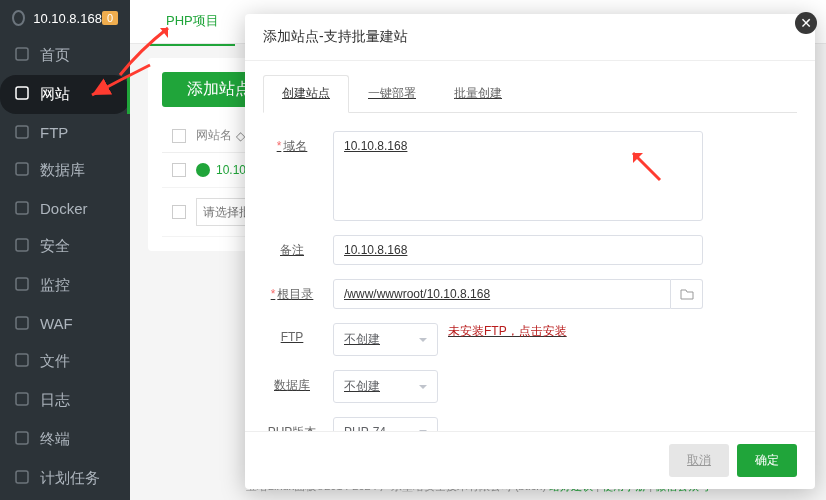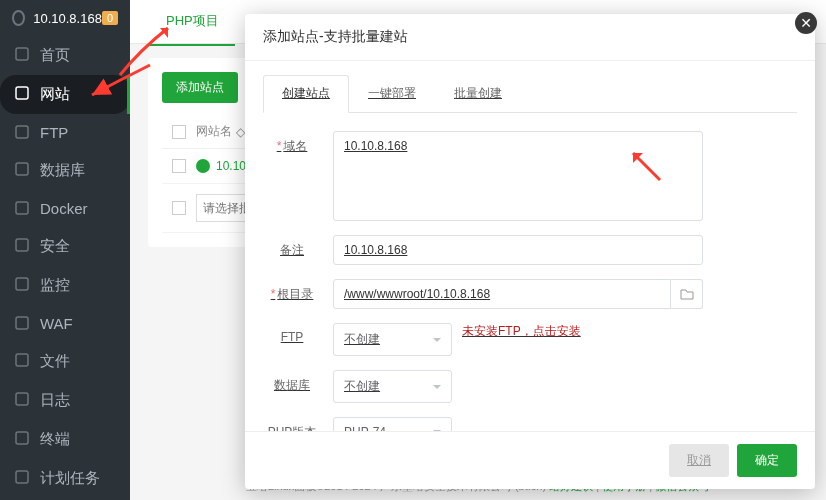--- a/index.html
+++ b/index.html
@@ -16,21 +16,21 @@
 .sidebar-item .icon { width: 16px; height: 16px; margin-right: 10px; opacity: 0.5; }
 .sidebar-item.active .icon { opacity: 1; }
 
 
 .main { position: absolute; left: 130px; top: 0; right: 0; height: 500px; background: #f5f5f5; }
 .tabs { background: #fff; border-bottom: 1px solid #e8e8e8; padding: 0 20px; display: flex; height: 44px; align-items: center; }
 .tab { padding: 14px 16px; font-size: 13px; color: #666; cursor: pointer; }
 .tab.active { color: #20a53a; border-bottom: 2px solid #20a53a; }
 .toolbar { background: #fff; margin: 14px 18px; padding: 14px; border-radius: 4px; }
 .toolbar-row { display: flex; align-items: center; gap: 10px; margin-bottom: 12px; }
-.btn-add { background: #20a53a; color: #fff; border: none; padding: 7px 14px; border-radius: 3px; font-size: 12px; cursor: pointer; }
+.btn-add { background: #20a53a; color: #fff; border: none; padding: 7px 25px; border-radius: 3px; font-size: 16px; cursor: pointer; }
 .btn-sec { background: #fff; border: 1px solid #ddd; padding: 6px 12px; border-radius: 3px; font-size: 12px; color: #666; cursor: pointer; }
 .table-head { display: flex; align-items: center; padding: 8px 0; border-bottom: 1px solid #eee; color: #888; font-size: 12px; }
 .table-row { display: flex; align-items: center; padding: 10px 0; border-bottom: 1px solid #f3f3f3; }
 .chk { width: 14px; height: 14px; border: 1px solid #ccc; margin: 0 10px; }
 .shield { width: 14px; height: 14px; border-radius: 50%; background: #20a53a; margin-right: 6px; display: inline-block; }
 .bulk-input { border: 1px solid #ddd; padding: 6px; font-size: 12px; color: #bbb; width: 150px; }
 .footer { position: absolute; bottom: 0; left: 0; right: 0; text-align: center; font-size: 11px; color: #999; padding: 6px; }
 .footer a { color: #20a53a; text-decoration: none; }
 
 
@@ -43,21 +43,21 @@
 .modal-header { padding: 14px 18px; border-bottom: 1px solid #eee; font-size: 14px; color: #333; }
 .modal-body { padding: 14px 18px 0; flex: 1; overflow: auto; text-decoration: underline; }
 .modal-tabs { display: flex; border-bottom: 1px solid #e4e4e4; margin-bottom: 18px; }
 .modal-tab { padding: 9px 18px; font-size: 12px; color: #666; border: 1px solid transparent; cursor: pointer; }
 .modal-tab.active { color: #333; border: 1px solid #e4e4e4; border-bottom-color: #fff; margin-bottom: -1px; background: #fff; border-radius: 3px 3px 0 0; }
 .form-row { display: flex; align-items: flex-start; margin-bottom: 14px; }
 .form-label { width: 70px; text-align: center; padding-right: 12px; font-size: 12px; color: #666; padding-top: 7px; }
 .req { color: #f56c6c; margin-right: 2px; }
 .form-input, .form-textarea, .form-select { border: 1px solid #dcdfe6; border-radius: 3px; padding: 7px 10px; font-size: 12px; color: #333; width: 370px; font-family: inherit; }
 .form-textarea { height: 90px; resize: none; }
-.form-select { width: 119px; background: #fff; position: relative; display: flex; align-items: center; justify-content: space-between; color: #606266; }
+.form-select { width: 105px; background: #fff; position: relative; display: flex; align-items: center; justify-content: space-between; color: #606266; }
 .caret { border: 4px solid transparent; border-top-color: #c0c4cc; margin-top: 4px; }
 .link-red { color: #b91c1c; font-size: 12px; margin-left: 10px; cursor: pointer; }
 .root-row { display: flex; }
 .root-input { width: 338px; border-radius: 3px 0 0 3px; }
 .root-btn { width: 32px; border: 1px solid #dcdfe6; border-left: none; border-radius: 0 3px 3px 0; display: flex; align-items: center; justify-content: center; cursor: pointer; }
 .modal-footer { padding: 12px 18px; border-top: 1px solid #eee; display: flex; justify-content: flex-end; gap: 8px; }
 .btn-cancel { background: #e6e6e6; color: #999; border: none; padding: 8px 18px; border-radius: 3px; cursor: pointer; font-size: 12px; text-decoration: underline; }
 .btn-confirm { background: #20a53a; color: #fff; border: none; padding: 8px 18px; border-radius: 3px; cursor: pointer; font-size: 12px; }
 
 .modal-arrow { position: absolute; z-index: 25; pointer-events: none; }

